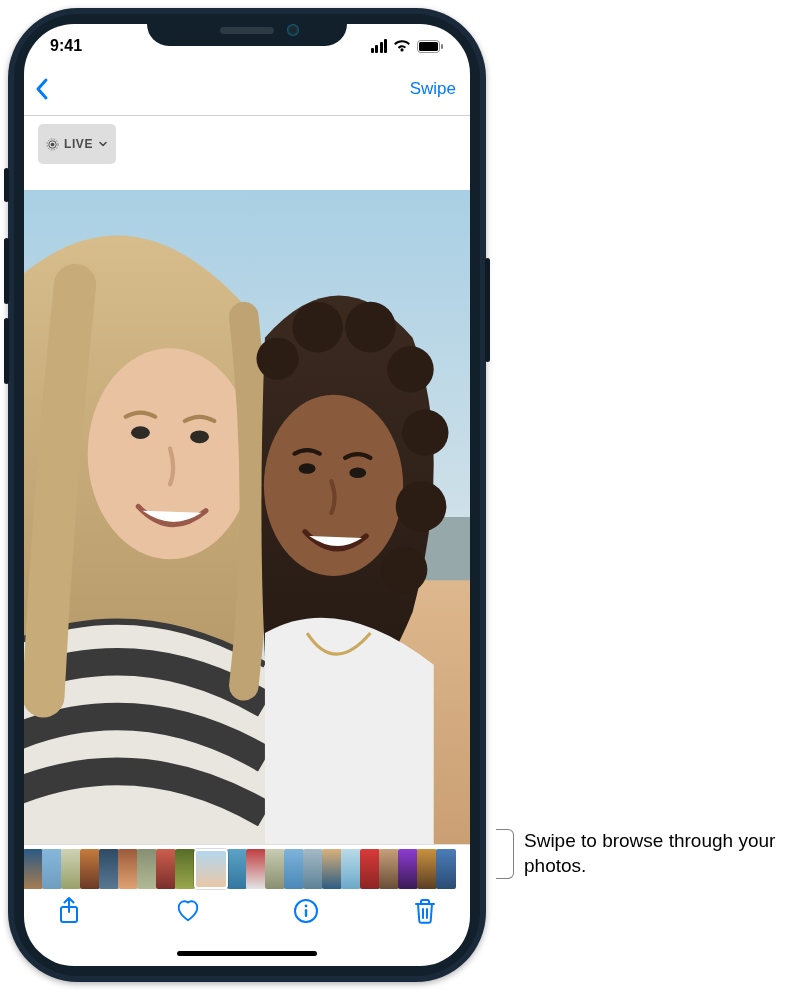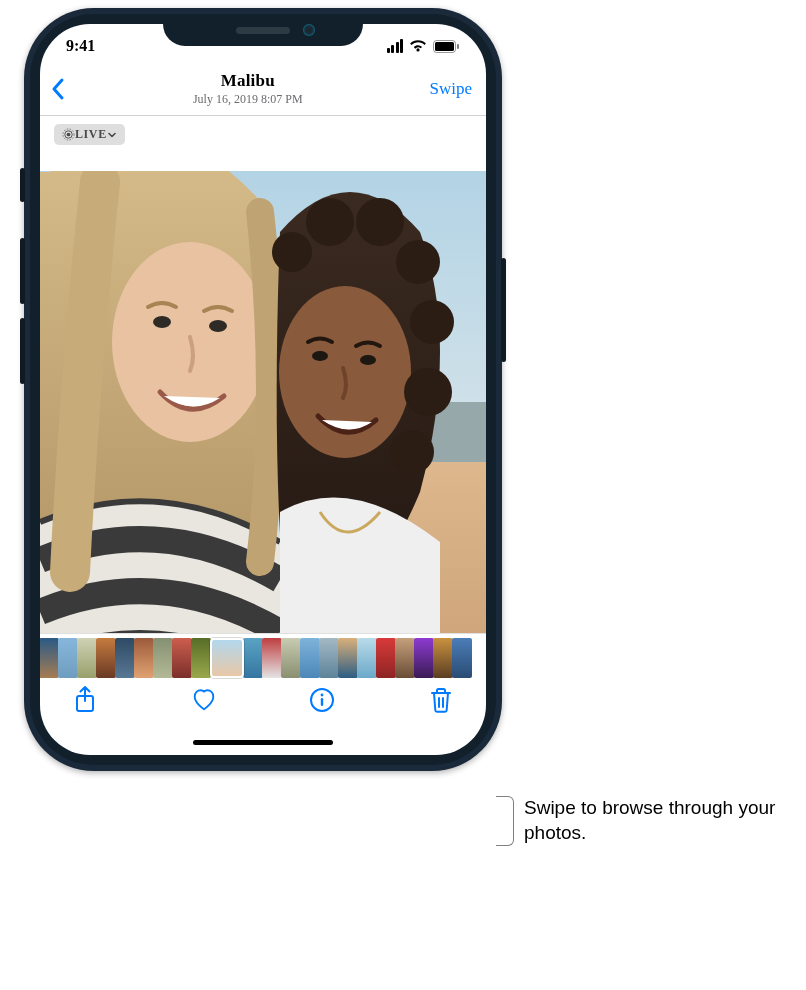--- a/index.html
+++ b/index.html
@@ -7,29 +7,28 @@
     font-family: -apple-system, "Helvetica Neue", Helvetica, Arial, sans-serif;
     background: #fff;
     width: 806px;
     height: 990px;
     position: relative;
   }
 
   
   .phone {
     position: absolute;
-    left: 24px;
+    left: 8px;
     top: 8px;
     width: 478px;
-    height: 763px;
+    height: 974px;
     background: #1a2a3a;
     border-radius: 70px;
     padding: 6px;
     box-shadow: 0 2px 6px rgba(0,0,0,0.3);
-    font-family: Liberation Serif, serif;
   }
   .phone-inner {
     width: 100%;
     height: 100%;
     background: #12202c;
     border-radius: 64px;
     padding: 10px;
     position: relative;
   }
   .screen {
@@ -110,25 +109,25 @@
   }
   .back-chev { color: #007aff; display:flex; align-items:center; }
   .nav-title-block { text-align: center; }
   .nav-title { font-size: 17px; font-weight: 600; letter-spacing: 0.2px; }
   .nav-subtitle { font-size: 12px; color: #6b6b70; margin-top: 1px; }
   .edit-btn { font-size: 17px; color: #007aff; }
 
   
   .live-row { padding: 8px 14px 0 14px; }
   .live-badge {
-    display: inline-flex; align-items: center; 
+    display: inline-flex; align-items: center; gap: 5px;
     background: #dedede;
     color: #4a4a4a;
     font-size: 12px; font-weight: 600; letter-spacing: 0.6px;
-    padding: 3px 8px;
+    padding: 13px 8px;
     border-radius: 5px;
   }
   .live-rings { width: 13px; height: 13px; }
   .live-chev { width: 10px; height:10px; }
 
   
   .photo-main {
     flex: 1;
     margin-top: 26px;
     margin-bottom: 0;
@@ -178,21 +177,21 @@
     display: flex; align-items: center; justify-content: center;
   }
   .home-indicator div {
     width: 140px; height: 5px; background: #000; border-radius: 3px;
   }
 
   
   .callout {
     position: absolute;
     left: 496px;
-    top: 796px;
+    top: 829px;
     display: flex;
     align-items: center;
   }
   .callout-bracket {
     width: 18px; height: 50px;
     border: 1.5px solid #808080;
     border-left: none;
     border-radius: 0 6px 6px 0;
     margin-right: 10px;
   }
@@ -242,24 +241,20 @@
               </svg>
           </div>
         </div>
       </div>
 
       <div class="nav-bar">
         <div class="back-chev">
           <svg width="16" height="24" viewBox="0 0 16 24">
               <path d="M12 3 4 12l8 9" stroke="#007aff" stroke-width="3" fill="none" stroke-linecap="round" stroke-linejoin="round"></path>
             </svg>
-        </div>
-        <div class="nav-title-block">
-          <div class="nav-title">Malibu</div>
-          <div class="nav-subtitle">July 16, 2019  8:07 PM</div>
         </div>
         <div class="edit-btn">Swipe</div>
       </div>
 
       <div class="live-row">
         <div class="live-badge">
           <svg class="live-rings" viewBox="0 0 14 14">
             <circle cx="7" cy="7" r="2" fill="#4a4a4a"></circle>
             <circle cx="7" cy="7" r="4" fill="none" stroke="#4a4a4a" stroke-width="1"></circle>
             <circle cx="7" cy="7" r="6" fill="none" stroke="#4a4a4a" stroke-width="0.7" stroke-dasharray="1.6 1.6"></circle>

